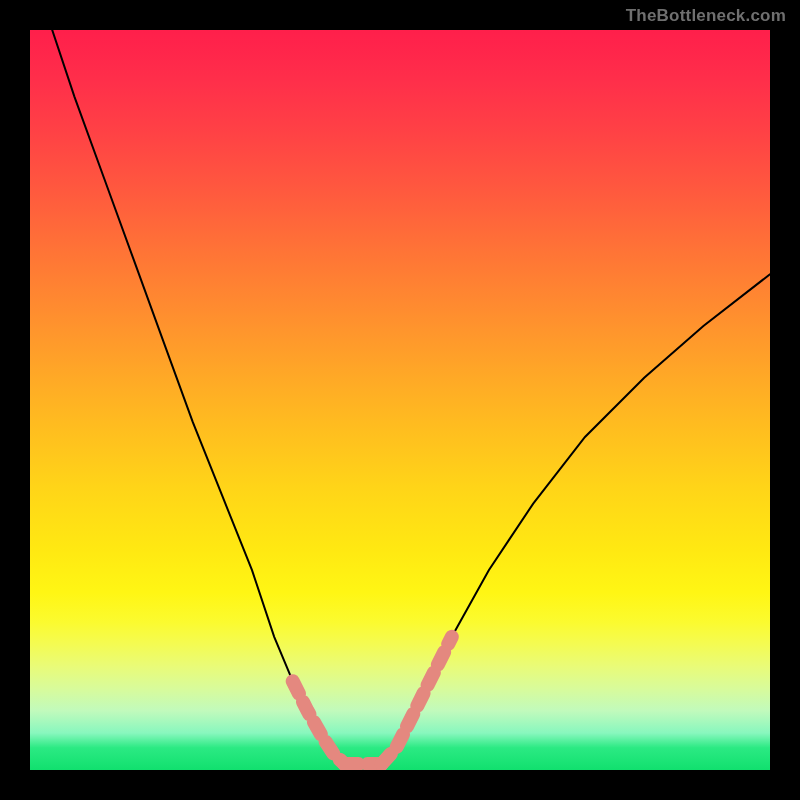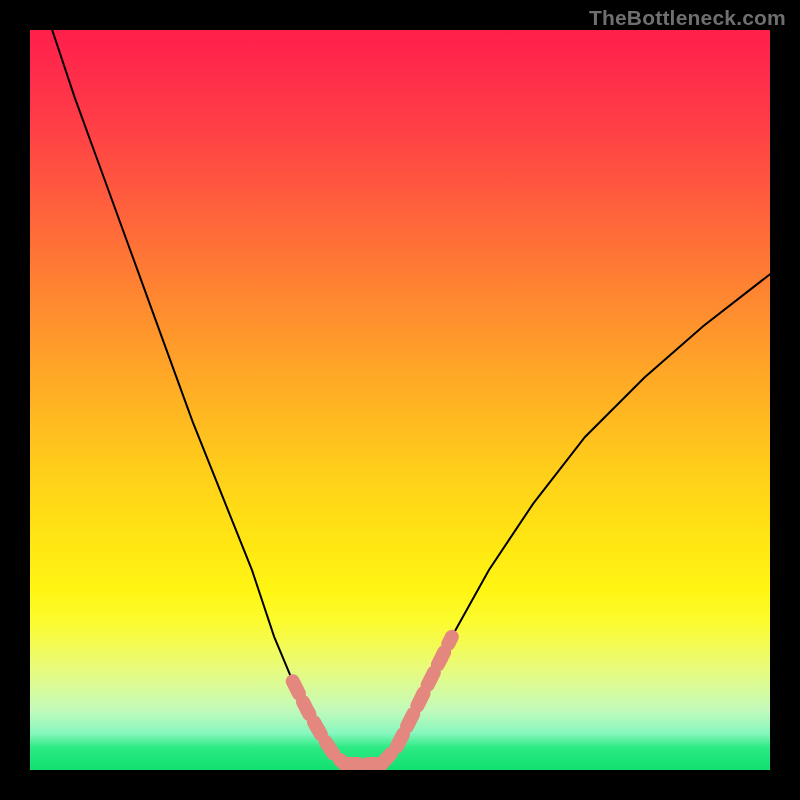--- a/index.html
+++ b/index.html
@@ -15,21 +15,21 @@
     position: relative;
     width: 800px;
     height: 800px;
     background: #000;
   }
   .watermark {
     position: absolute;
     top: 6px;
     right: 14px;
     color: #6f6f6f;
-    font-size: 21px;
+    font-size: 17px;
     font-weight: 600;
     letter-spacing: 0.2px;
     z-index: 10;
   }
   .plot {
     position: absolute;
     left: 30px;
     top: 30px;
     width: 740px;
     height: 740px;

